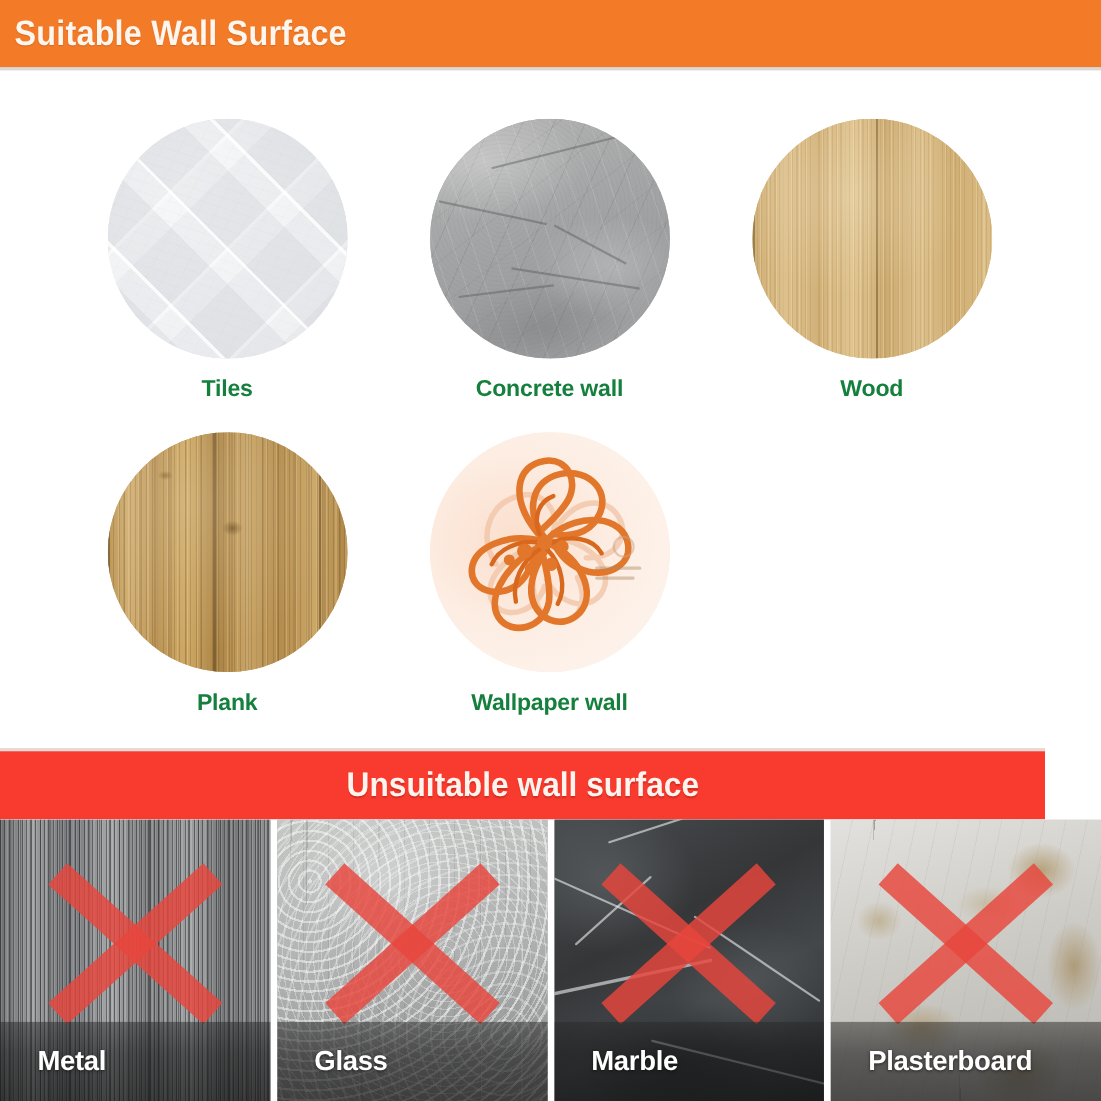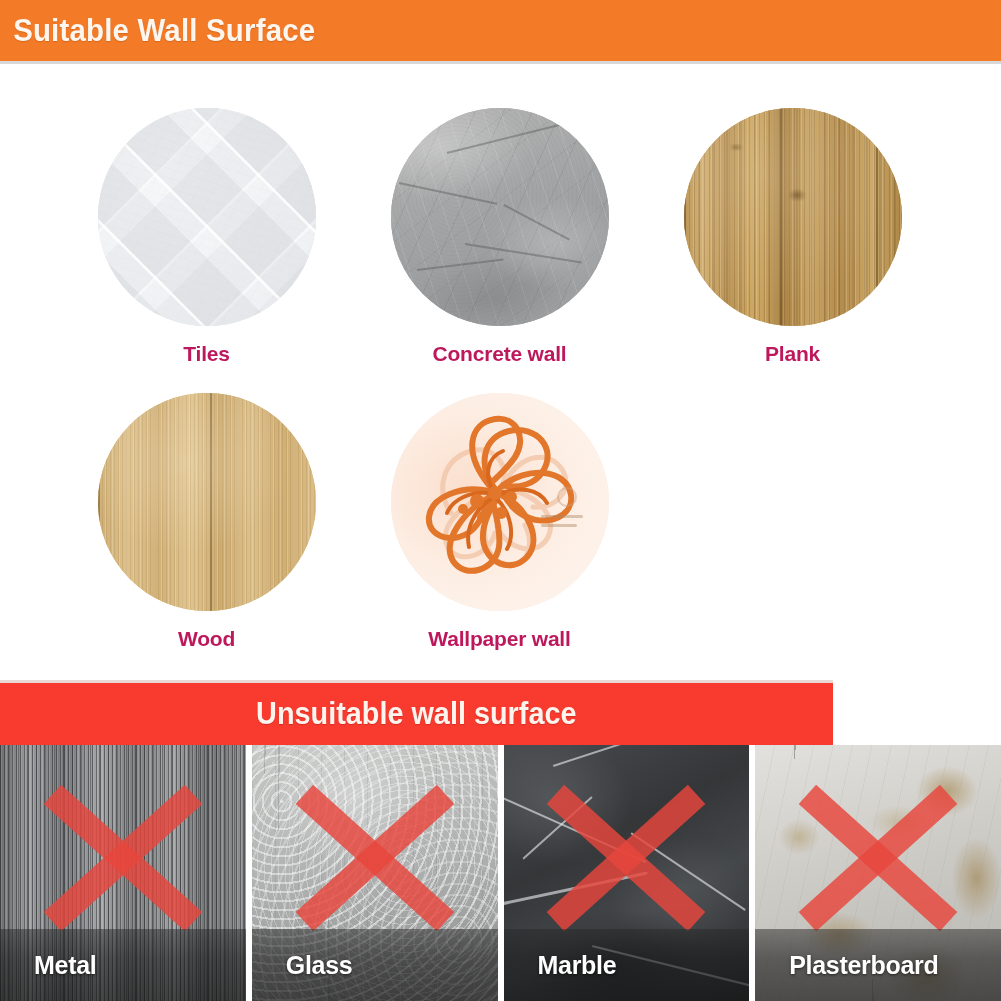--- a/index.html
+++ b/index.html
@@ -73,21 +73,21 @@
     flex: none;
   }
   .swatch-inner {
     position: absolute;
     inset: 0;
   }
   .cell-label {
     margin-top: 16px;
     font-size: 21px;
     font-weight: bold;
-    color: #be185d;
+    color: #15803d;
     letter-spacing: -0.2px;
     white-space: nowrap;
   }
 
   
   .tex-tiles {
     background-color: #e9eaec;
     background-image:
       linear-gradient(45deg, rgba(255,255,255,.95) 0 2px, transparent 2px),
       linear-gradient(-45deg, rgba(255,255,255,.95) 0 2px, transparent 2px),
@@ -214,21 +214,21 @@
         rgba(230,230,230,.35) 0 1px, transparent 1px 8px),
       repeating-linear-gradient(-50deg,
         rgba(235,235,235,.3) 0 1px, transparent 1px 11px),
       radial-gradient(circle at 38% 32%, #ffffff 0%, #fbfbfb 60%, #f2f2f2 100%);
   }
 
   
   .unsuitable-bar {
     position: absolute;
     top: 680px; left: 0;
-    width: 833px;
+    width: 950px;
     height: 65px;
     background: #F93A2F;
     border-top: 3px solid #e8d9d5;
     display: flex;
     align-items: center;
     justify-content: center;
   }
   .unsuitable-title {
     color: #fdf4ee;
     font-size: 31px;
@@ -412,30 +412,30 @@
             <div class="crack" style="left:34%;top:62%;width:54%;height:2px;transform:rotate(9deg);"></div>
             <div class="crack" style="left:12%;top:74%;width:40%;height:2px;transform:rotate(-7deg);"></div>
             <div class="crack" style="left:52%;top:44%;width:34%;height:2px;transform:rotate(28deg);"></div>
           </div>
         </div>
         <div class="cell-label">Concrete wall</div>
       </div>
 
       <div class="cell">
         <div class="swatch">
+          <div class="swatch-inner tex-wood"></div>
+        </div>
+        <div class="cell-label">Wood</div>
+      </div>
+
+      <div class="cell">
+        <div class="swatch">
           <div class="swatch-inner tex-plank"></div>
         </div>
         <div class="cell-label">Plank</div>
-      </div>
-
-      <div class="cell">
-        <div class="swatch">
-          <div class="swatch-inner tex-wood"></div>
-        </div>
-        <div class="cell-label">Wood</div>
       </div>
 
       <div class="cell">
         <div class="swatch">
           <div class="swatch-inner tex-wallpaper">
             <svg class="flower" viewBox="0 0 218 218">
               <g fill="none" stroke-linecap="round" stroke-linejoin="round">
 
                 <g stroke="#f0c3a4" stroke-width="5" opacity=".75">
                   <path d="M60 120 C44 96, 52 66, 80 58 C102 52, 118 70, 112 92"></path>

